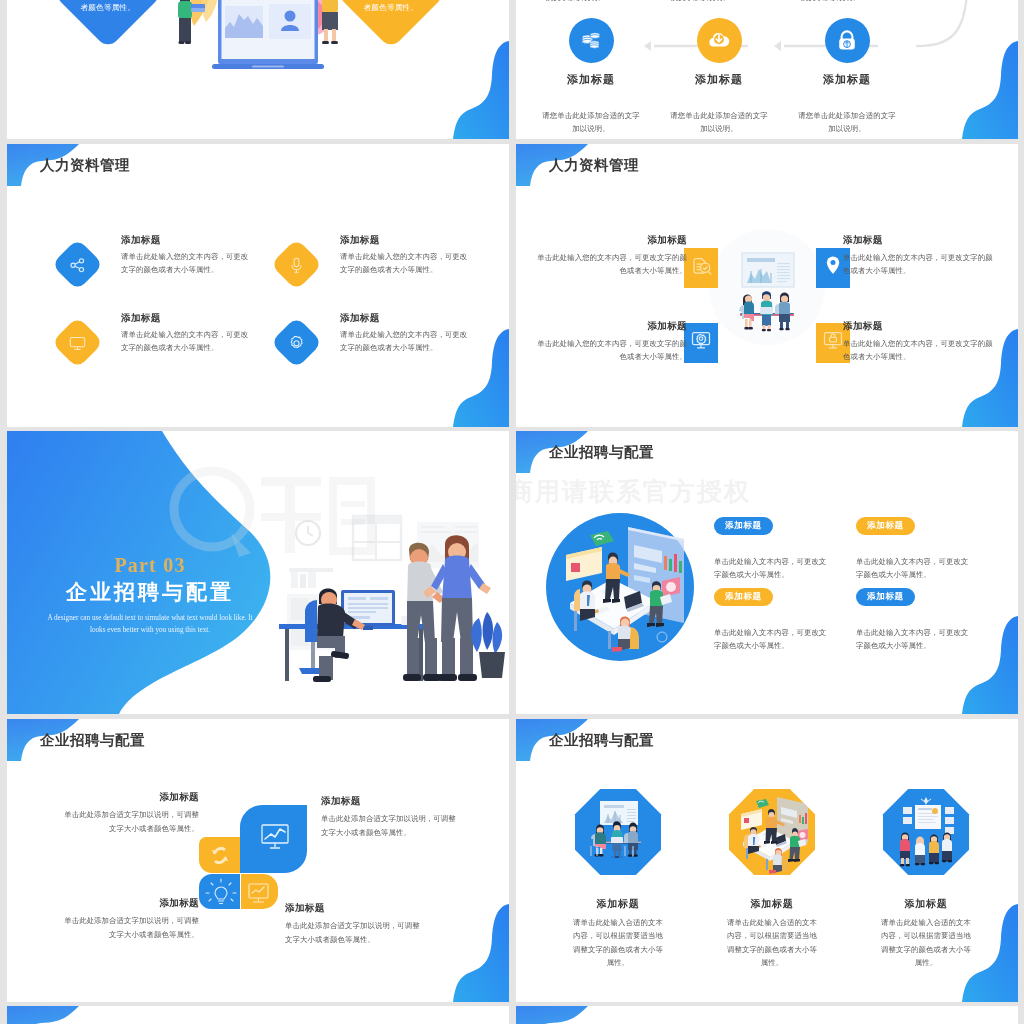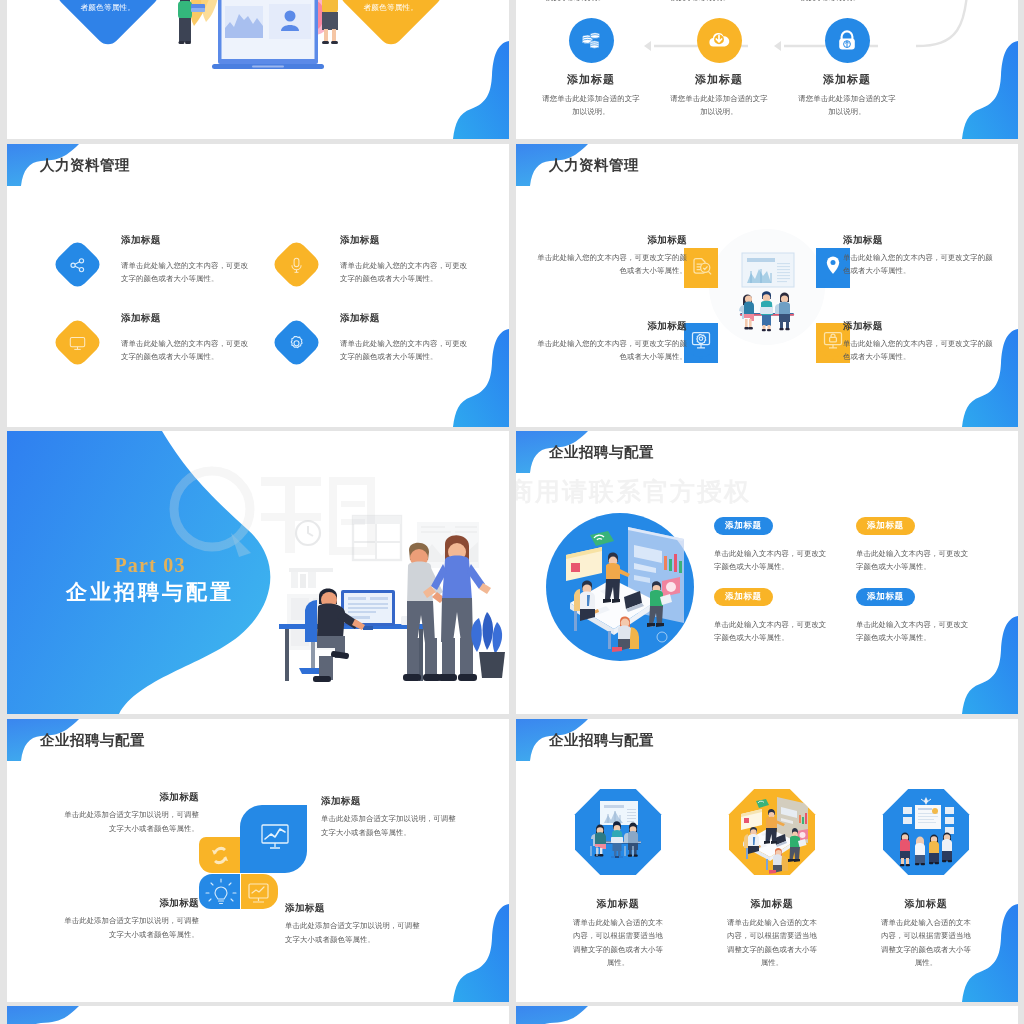--- a/index.html
+++ b/index.html
@@ -38,28 +38,28 @@
 .s1-card-txt{transform:rotate(-45deg);display:block;width:98px;text-align:center;
   font-size:7.6px;color:#fff;line-height:1.78;letter-spacing:.2px;}
 
 
 .s2-frag{position:absolute;top:137px;font-size:7.4px;color:#5a5a5a;}
 .s2-path{position:absolute;left:60px;top:144px;}
 .s2-item{position:absolute;top:162px;width:110px;text-align:center;}
 .s2-circ{position:relative;width:45px;height:45px;margin:0 auto;display:flex;
   align-items:center;justify-content:center;}
 .s2-t{margin-top:9px;font-size:11px;letter-spacing:1px;}
-.s2-b{margin-top:5px;font-size:7.4px;line-height:1.82;padding:0 4px;}
+.s2-b{margin-top:22px;font-size:7.4px;line-height:1.82;padding:0 4px;}
 
 
 .s3-row{position:absolute;width:190px;}
 .s3-row .dia{left:0;top:12px;}
 .s3-tx{position:absolute;left:62px;top:0;width:128px;}
 .s3-tx .h4{font-size:9.6px;}
-.s3-tx .p{margin-top:13px;}
+.s3-tx .p{margin-top:4px;}
 
 
 .s4-hub{position:absolute;left:193px;top:85px;}
 .s4-pin{position:absolute;width:34px;height:40px;}
 .s4-tx{position:absolute;width:153px;}
 .s4-tx .h4{font-size:9.6px;}
 .s4-tx .p{margin-top:4px;line-height:1.78;}
 .s4-r{text-align:right;}
 .s4-l{text-align:left;}
 
@@ -74,21 +74,21 @@
   font-family:"Liberation Serif",serif;}
 .s5-ill{position:absolute;left:262px;top:55px;}
 
 
 .s6-wm{position:absolute;left:-8px;top:42px;font-size:25px;color:#f2f2f2;font-weight:bold;
   letter-spacing:2px;line-height:1.55;}
 .s6-ill{position:absolute;left:28px;top:80px;}
 .s6-cell{position:absolute;width:130px;}
 .s6-pill{display:inline-block;padding:2.6px 11px;border-radius:9px;color:#fff;
   font-size:8.6px;font-weight:bold;letter-spacing:.6px;}
-.s6-b{margin-top:12px;font-size:7.4px;line-height:1.85;width:117px;}
+.s6-b{margin-top:20px;font-size:7.4px;line-height:1.85;width:117px;}
 
 
 .s7-cluster{position:absolute;left:192px;top:86px;}
 .s7-tx{position:absolute;width:142px;}
 .s7-tx .h4{font-size:9.6px;}
 .s7-tx .p{margin-top:4px;line-height:1.85;}
 .s7-r{text-align:right;}
 .s7-l{text-align:left;}
 
 
@@ -506,20 +506,21 @@
         <rect x="210" y="24" width="8" height="70"></rect>
             <rect x="172" y="86" width="46" height="8"></rect>
         <rect x="184" y="40" width="24" height="6"></rect>
             <rect x="184" y="58" width="24" height="6"></rect>
       </g>
     </svg>
   </div>
   <div class="s5-txt">
     <div class="s5-part">Part 03</div>
     <div class="s5-title">企业招聘与配置</div>
+    <div class="s5-sub">A designer can use default text to simulate what text would look like. It looks even better with you using this text.</div>
   </div>
   <div class="s5-ill">
     <svg width="226" height="200" viewBox="0 0 226 200">
 
       <g opacity=".32">
         <circle cx="39" cy="47" r="12" fill="none" stroke="#b9bcc0" stroke-width="2.2"></circle>
         <path d="M39 40 v7 l5 3" fill="none" stroke="#b9bcc0" stroke-width="2"></path>
         <rect x="84" y="30" width="48" height="44" fill="none" stroke="#c9ccd0" stroke-width="2.4"></rect>
         <rect x="84" y="30" width="48" height="8" fill="#d4d7db"></rect>
         <path d="M107 38 v36 M84 56 h48" stroke="#c9ccd0" stroke-width="2"></path>

